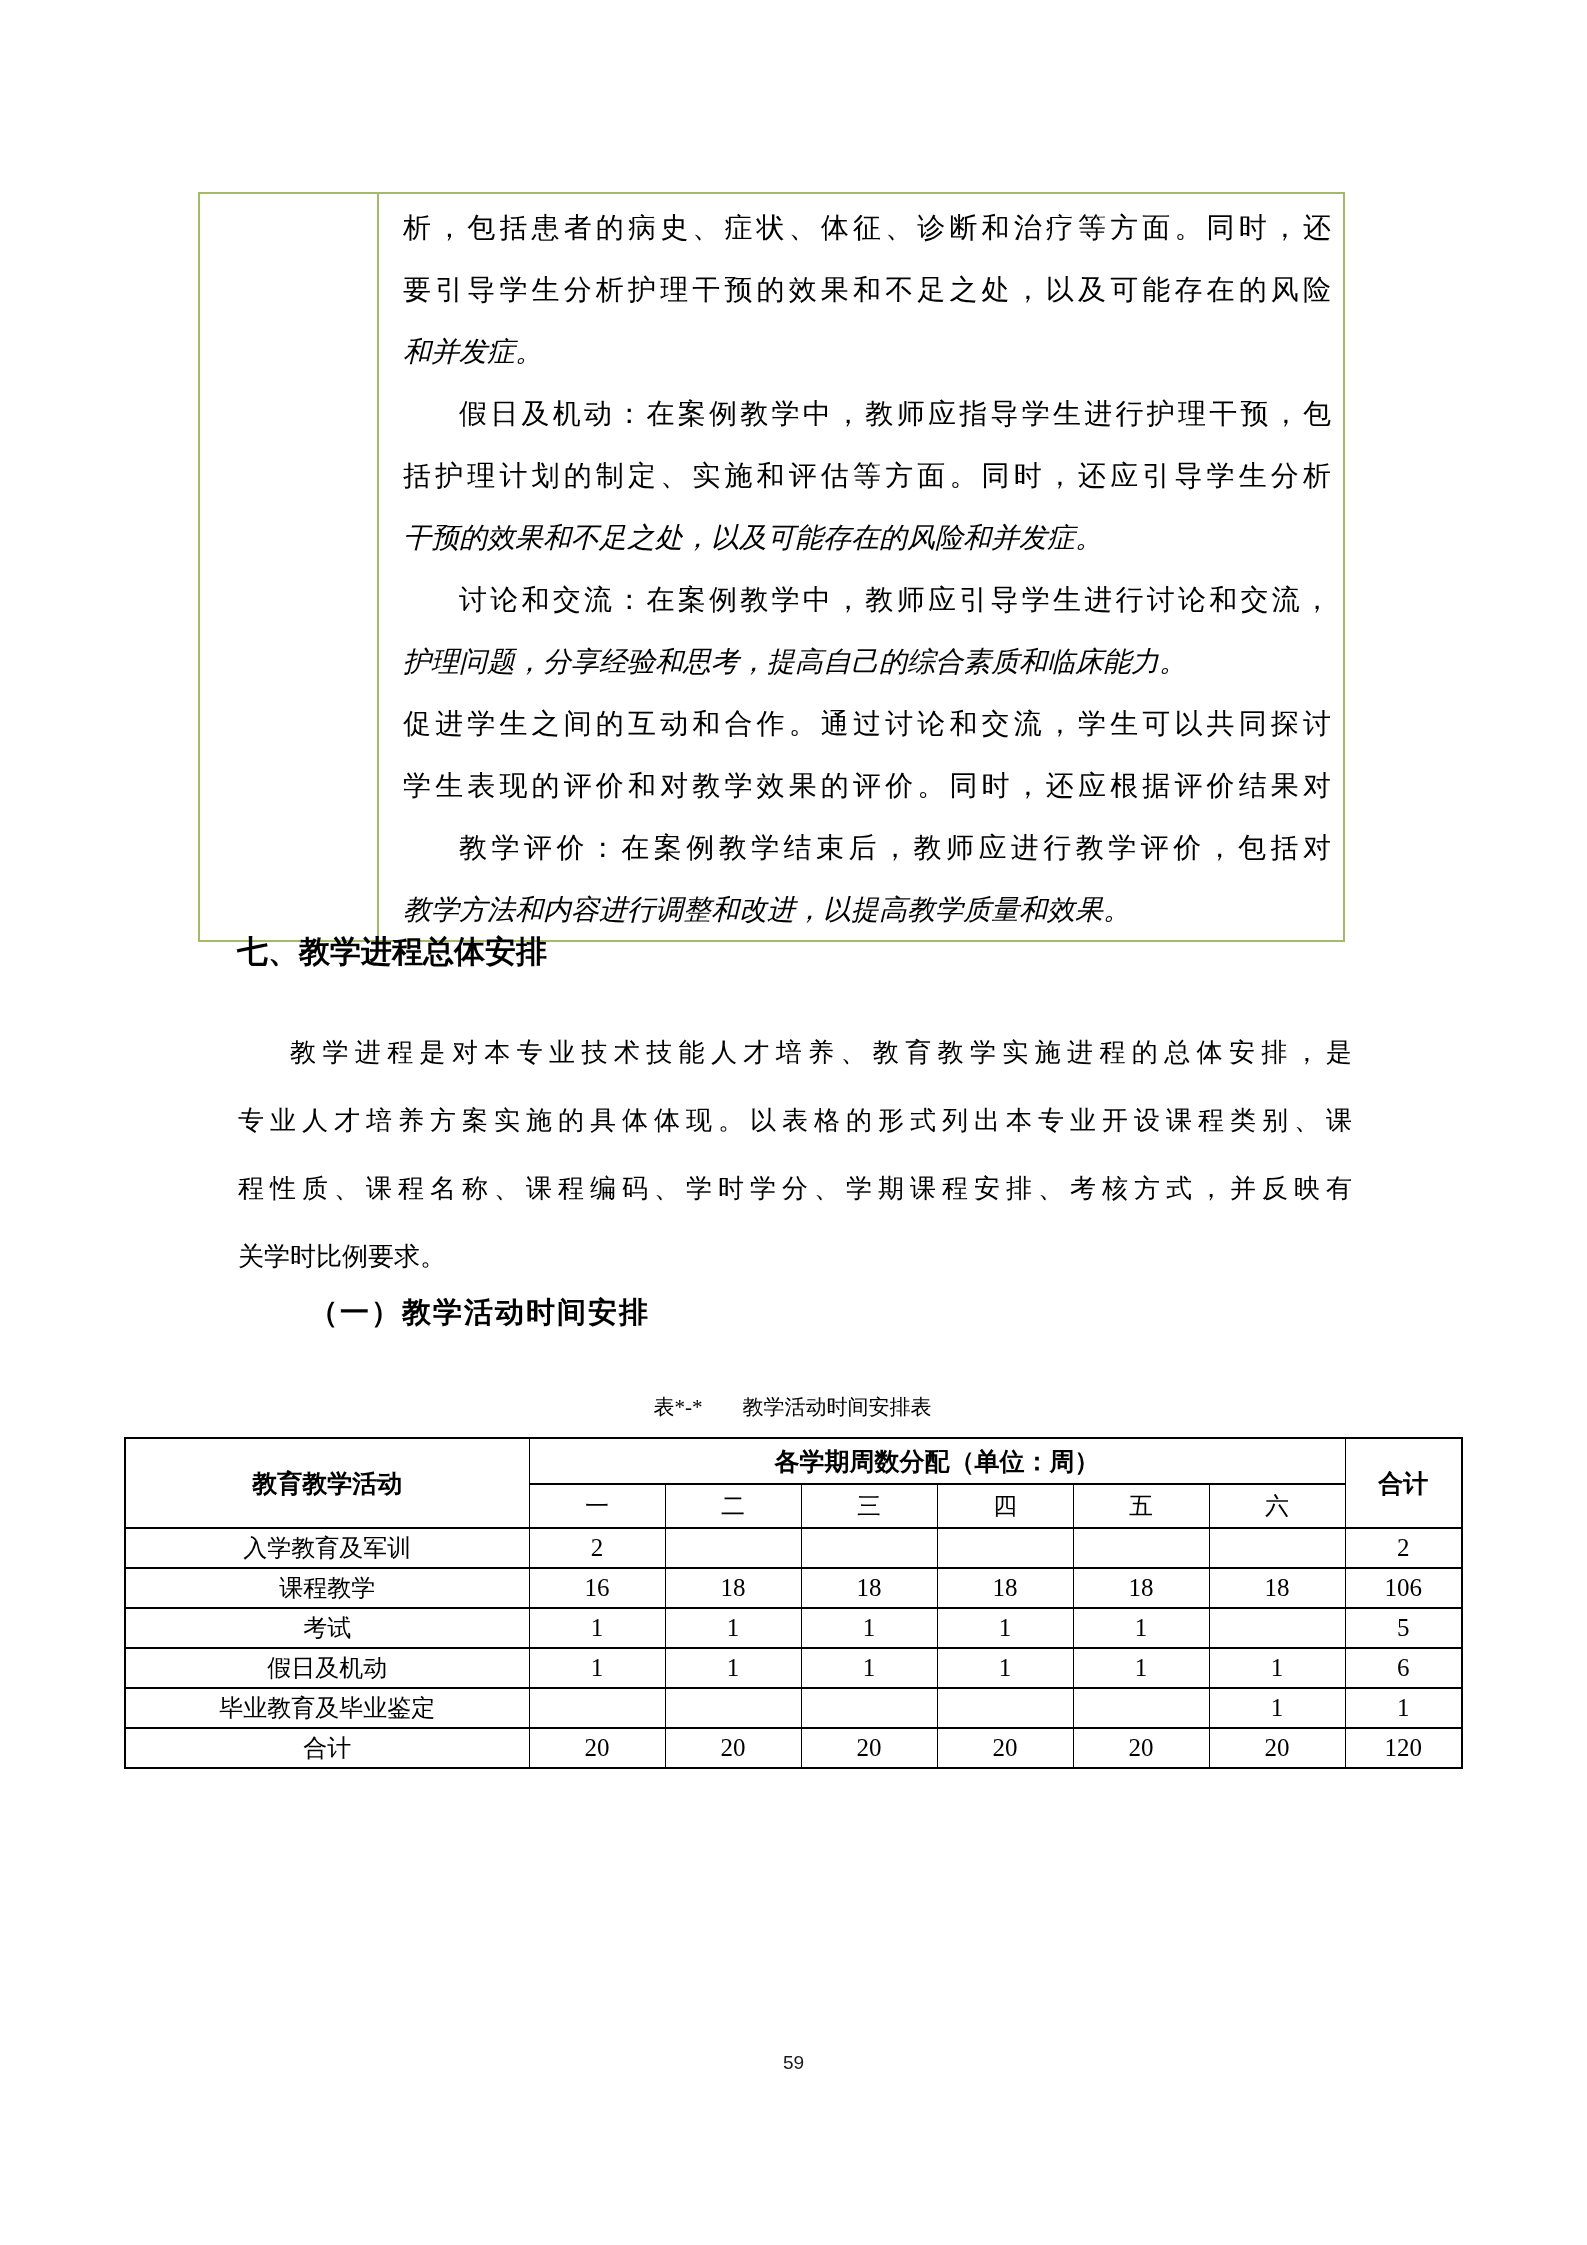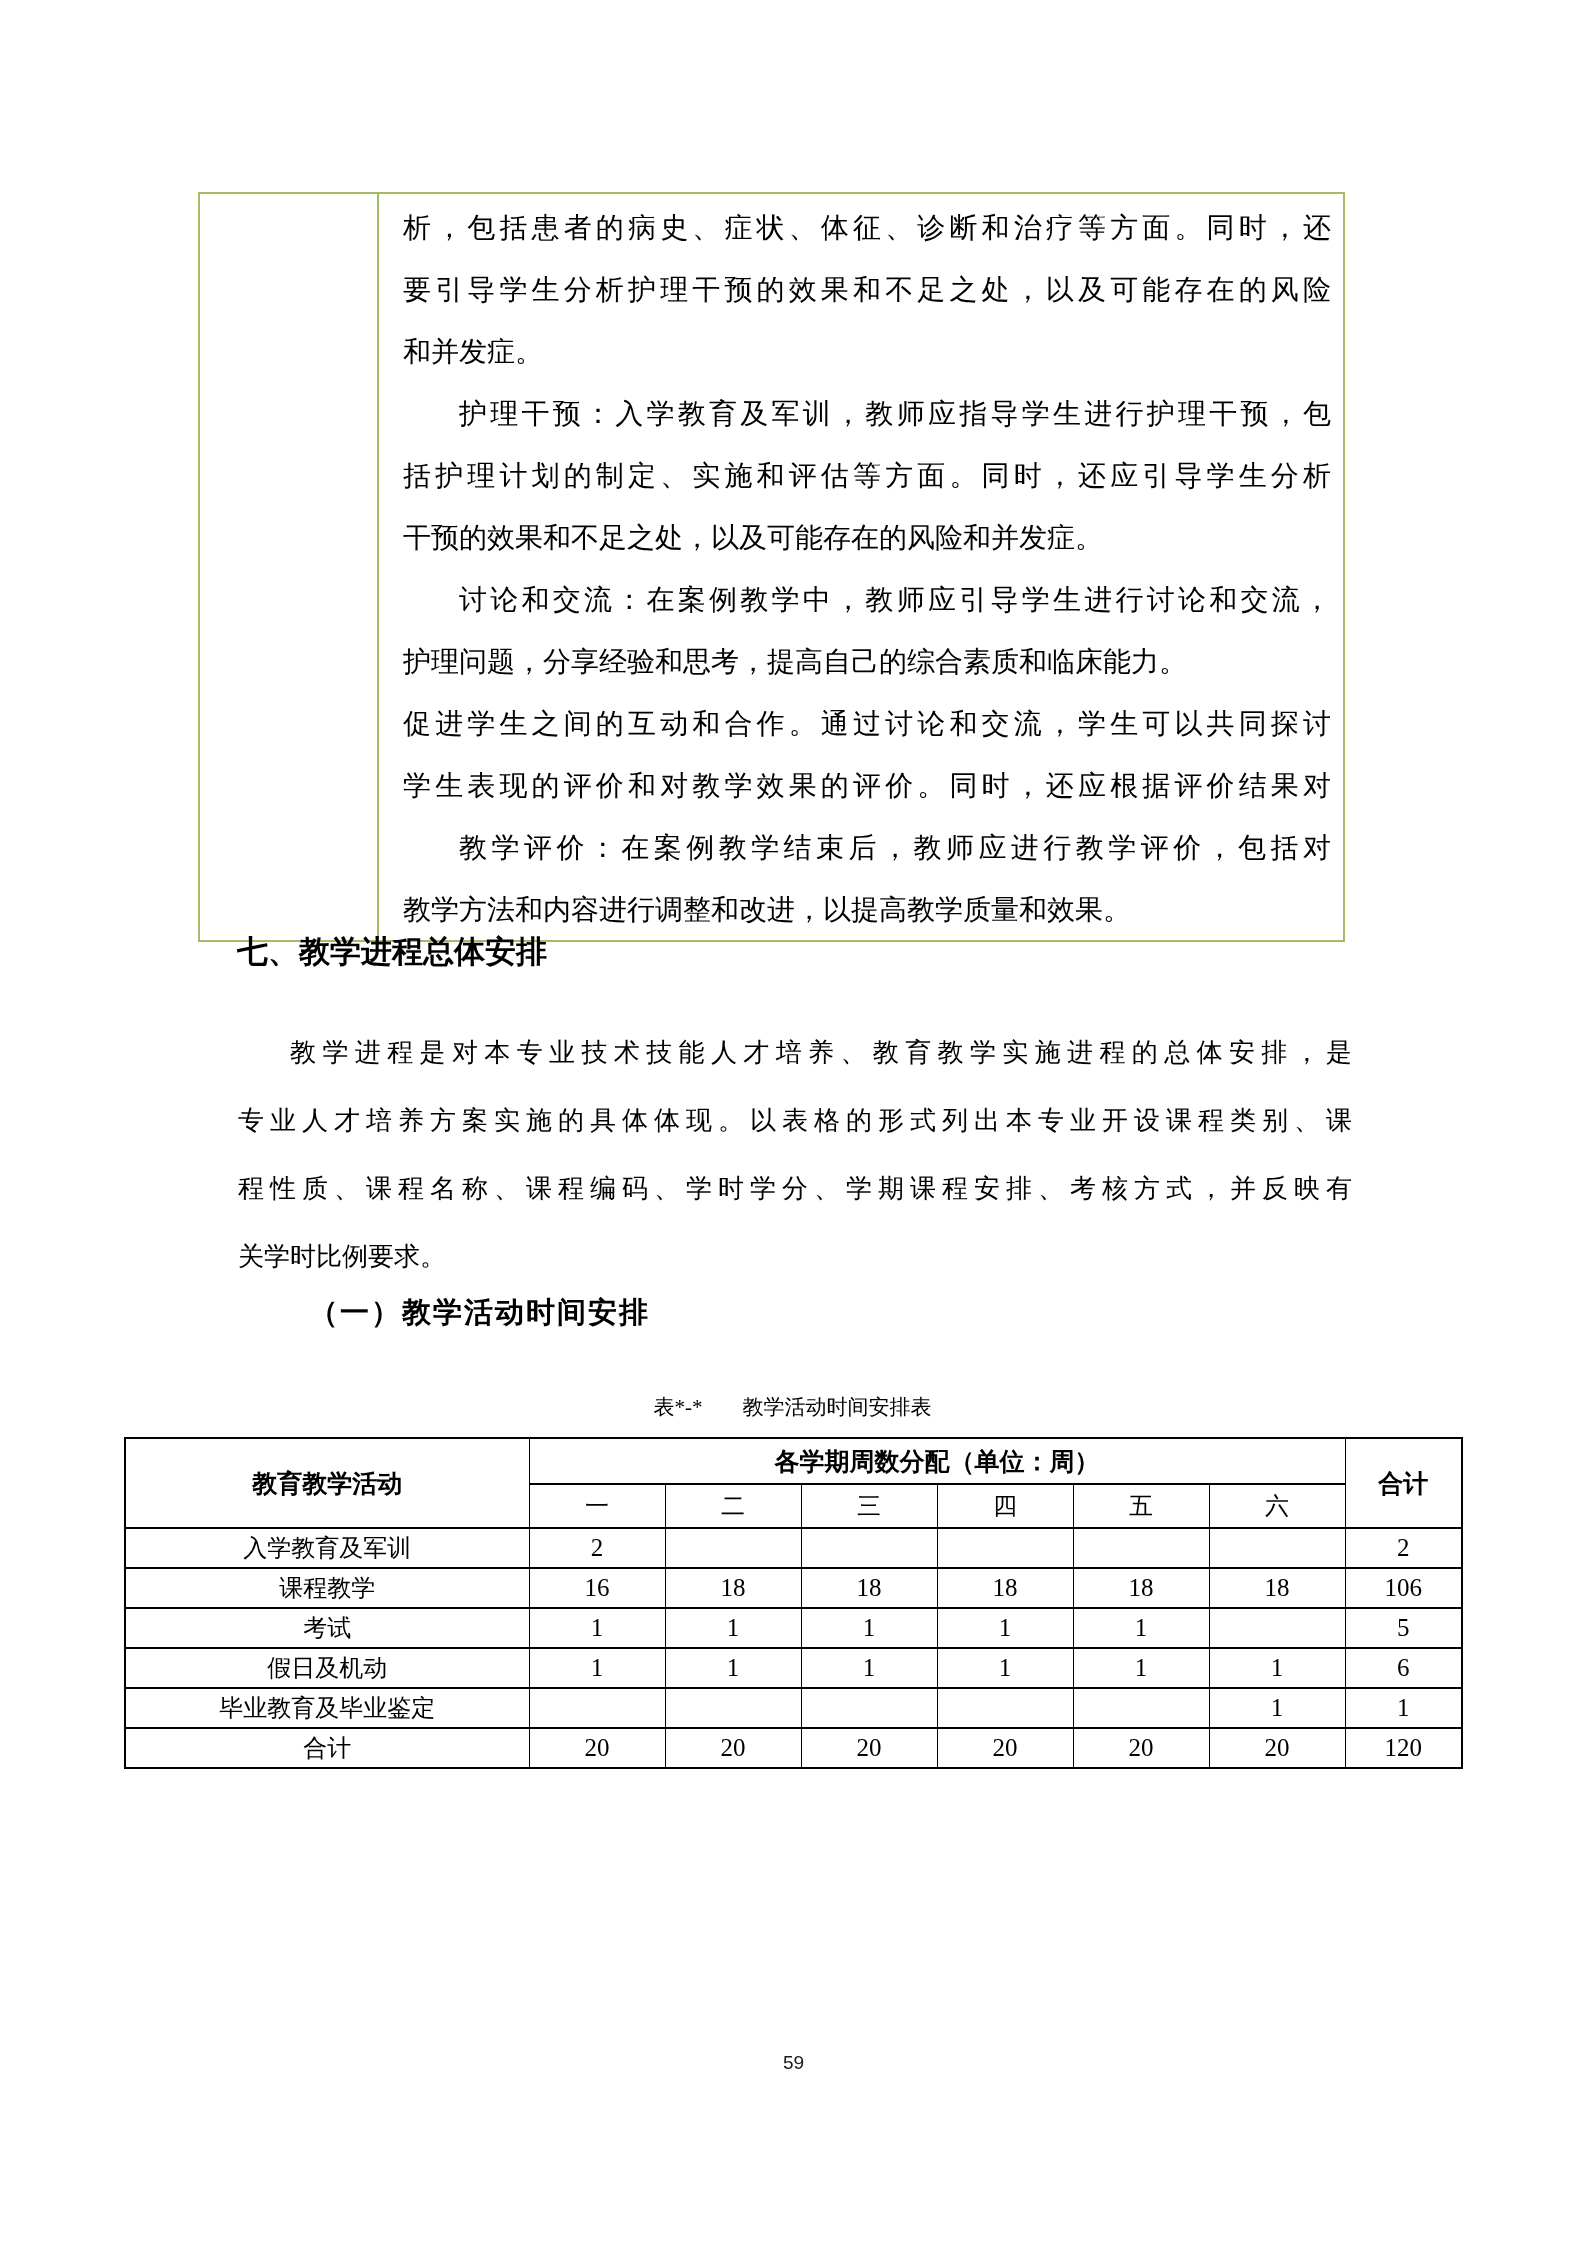--- a/index.html
+++ b/index.html
@@ -28,21 +28,21 @@
   .case-box-right{
     flex:1;
     padding:3px 12px 0 24px;
     font-size:28px;
   }
   .bline{
     height:62px;line-height:62px;
     text-align:justify;text-align-last:justify;
     white-space:nowrap;
   }
-  .bline.end{text-align-last:left;}
+  .bline.end{text-align-last:left;font-style:italic;}
   .bline.indent{text-indent:2em;}
 
   
   .heading{
     position:absolute;left:237px;top:932px;
     font-family:"Liberation Sans","DejaVu Sans",sans-serif;
     font-weight:700;font-size:31px;line-height:40px;
   }
   .intro{
     position:absolute;left:238px;top:1019px;width:1114px;
@@ -101,21 +101,21 @@
 <body>
 
 <div class="page">
 
   <div class="case-box">
     <div class="case-box-left"></div>
     <div class="case-box-right">
       <div class="bline">析，包括患者的病史、症状、体征、诊断和治疗等方面。同时，还</div>
       <div class="bline">要引导学生分析护理干预的效果和不足之处，以及可能存在的风险</div>
       <div class="bline end">和并发症。</div>
-      <div class="bline indent">护理干预：入学教育及军训，教师应指导学生进行护理干预，包</div>
+      <div class="bline indent">假日及机动：在案例教学中，教师应指导学生进行护理干预，包</div>
       <div class="bline">括护理计划的制定、实施和评估等方面。同时，还应引导学生分析</div>
       <div class="bline end">干预的效果和不足之处，以及可能存在的风险和并发症。</div>
       <div class="bline indent">讨论和交流：在案例教学中，教师应引导学生进行讨论和交流，</div>
       <div class="bline end">护理问题，分享经验和思考，提高自己的综合素质和临床能力。</div>
       <div class="bline">促进学生之间的互动和合作。通过讨论和交流，学生可以共同探讨</div>
       <div class="bline">学生表现的评价和对教学效果的评价。同时，还应根据评价结果对</div>
       <div class="bline indent">教学评价：在案例教学结束后，教师应进行教学评价，包括对</div>
       <div class="bline end">教学方法和内容进行调整和改进，以提高教学质量和效果。</div>
     </div>
   </div>

